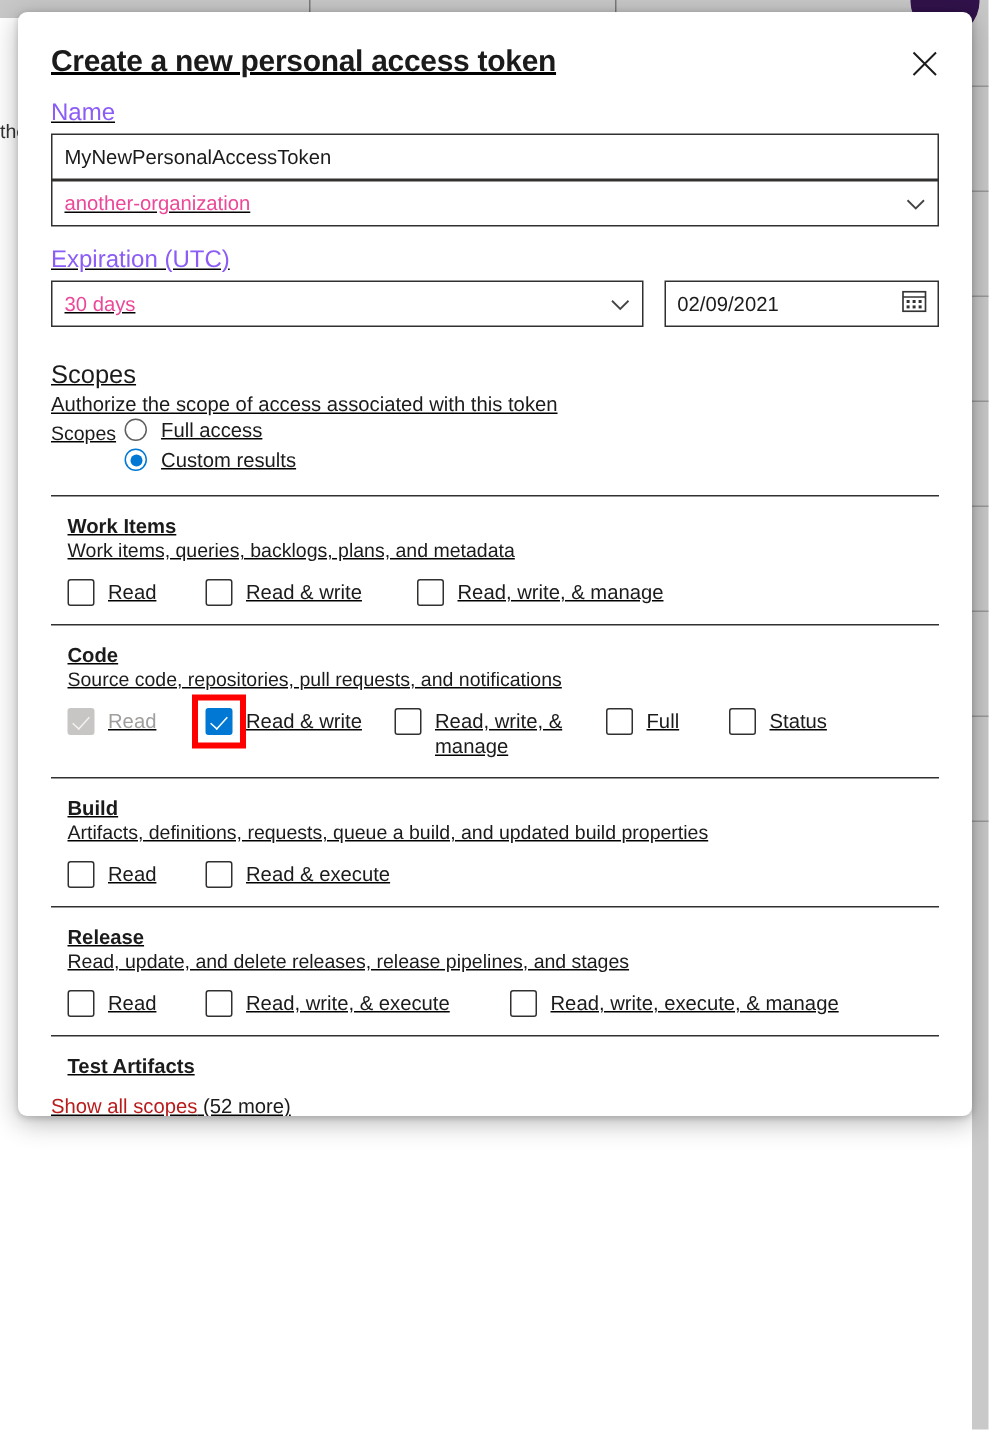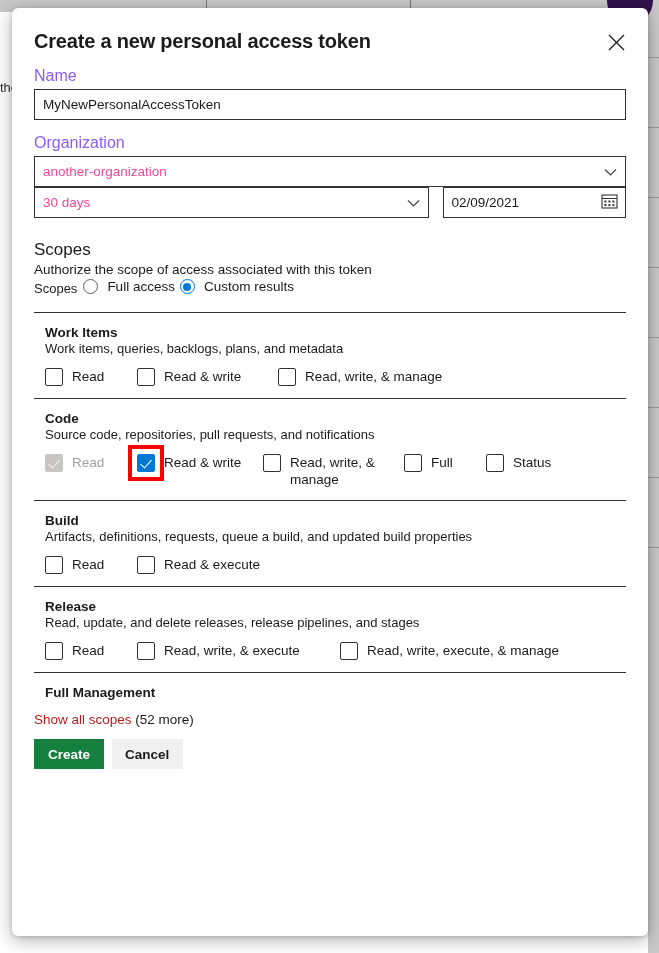--- a/index.html
+++ b/index.html
@@ -41,25 +41,26 @@
   }
   .bg-pencil {
     position: absolute; right: 14px; top: 160px;
     font-size: 11px; color: #444; transform: rotate(-25deg);
   }
 
   
   #modal {
     position: absolute;
     left: 12px; top: 8px;
-    width: 636px; height: 928px;
+    width: 636px; height: 736px;
     background: #ffffff;
     border-radius: 6px;
     box-shadow: 0 4px 18px rgba(0,0,0,0.30), 0 1px 4px rgba(0,0,0,0.18);
     overflow: hidden;
+    text-decoration: underline;
   }
 
   .modal-header {
     position: relative;
     padding: 22px 22px 0 22px;
   }
   .modal-title {
     font-size: 20px; font-weight: bold; color: #1b1b1b;
     letter-spacing: -0.2px;
   }
@@ -122,21 +123,21 @@
     font-size: 17px; color: #1b1b1b;
     margin: 22px 0 2px 0;
   }
   .scopes-sub {
     font-size: 13.5px; color: #1b1b1b; margin-bottom: 2px;
   }
   .radio-group { display: flex; align-items: flex-start; }
   .radio-group-label {
     font-size: 13px; color: #1b1b1b; padding-top: 2px; margin-right: 6px;
   }
-  .radio-col { display: flex; flex-direction: row; gap: 5px; }
+  .radio-col { display: flex; flex-direction: column; gap: 5px; }
   .radio-row { display: flex; align-items: center; cursor: pointer; }
   .radio {
     width: 15px; height: 15px; border-radius: 50%;
     border: 1px solid #5f5f5f; background: #fff;
     display: inline-block; position: relative; flex: 0 0 auto;
   }
   .radio.checked { border: 1px solid #0078d4; }
   .radio.checked::after {
     content: ""; position: absolute;
     left: 2.5px; top: 2.5px; width: 8px; height: 8px;
@@ -267,31 +268,31 @@
     </button>
   </div>
 
   <div class="modal-body">
 
     
     <div class="field-label">Name</div>
     <input class="text-input" type="text" value="MyNewPersonalAccessToken" style="">
 
     
-    <div class="field-label">Organization</div>
     <div class="select-box">
       <span>another-organization</span>
       <span class="chev">
         <svg width="13" height="8" viewBox="0 0 13 8">
             <path d="M1 1 L6.5 6.5 L12 1" stroke="#444" stroke-width="1.2" fill="none"></path>
           </svg>
       </span>
     </div>
 
     
+    <div class="field-label">Expiration (UTC)</div>
     <div class="row-2">
       <div class="col-exp">
         <div class="select-box">
           <span>30 days</span>
           <span class="chev">
             <svg width="13" height="8" viewBox="0 0 13 8">
                 <path d="M1 1 L6.5 6.5 L12 1" stroke="#444" stroke-width="1.2" fill="none"></path>
               </svg>
           </span>
         </div>
@@ -411,21 +412,21 @@
         </label>
         <label class="cb-item">
           <span class="checkbox"></span>
           <span class="cb-label">Read, write, execute, &amp; manage</span>
         </label>
       </div>
     </div>
 
     
     <div class="scope-section" style="padding-bottom:2px;">
-      <div class="scope-name">Full Management</div>
+      <div class="scope-name">Test Artifacts</div>
     </div>
 
   </div>
 
   <div class="show-all">
     <a>Show all scopes</a>
     <span class="more">(52 more)</span>
   </div>
 
   <div class="footer-btns">

